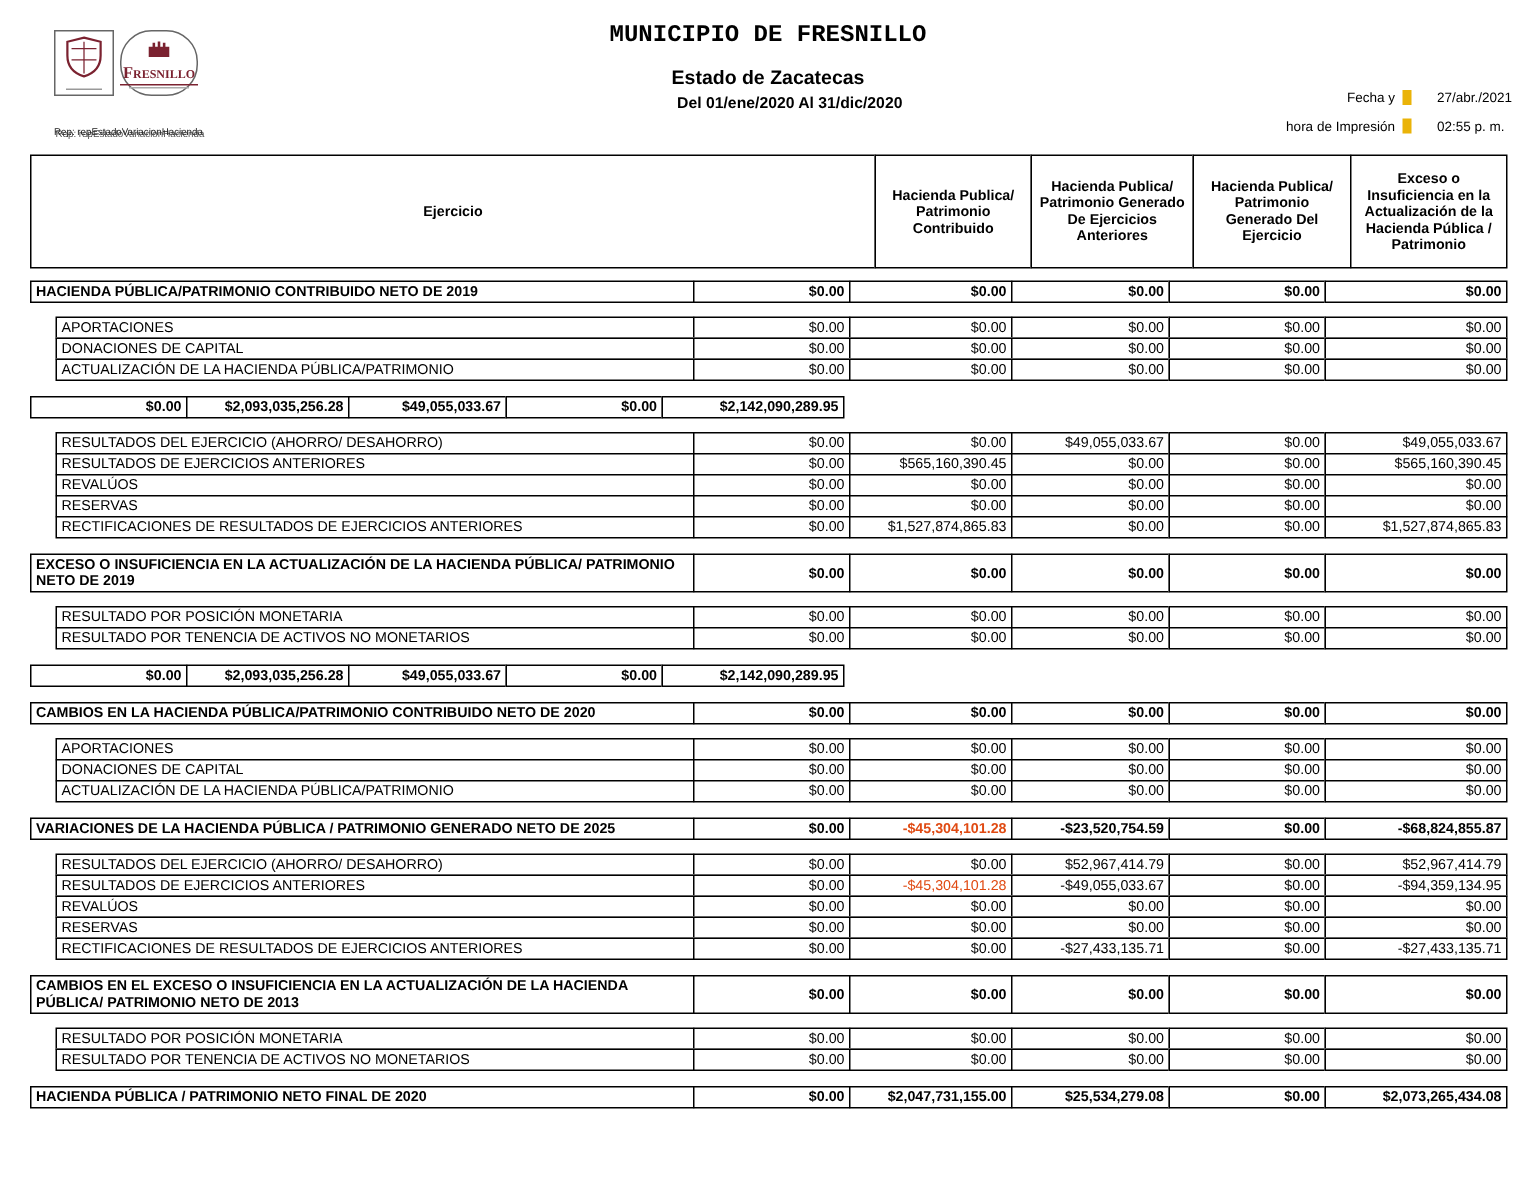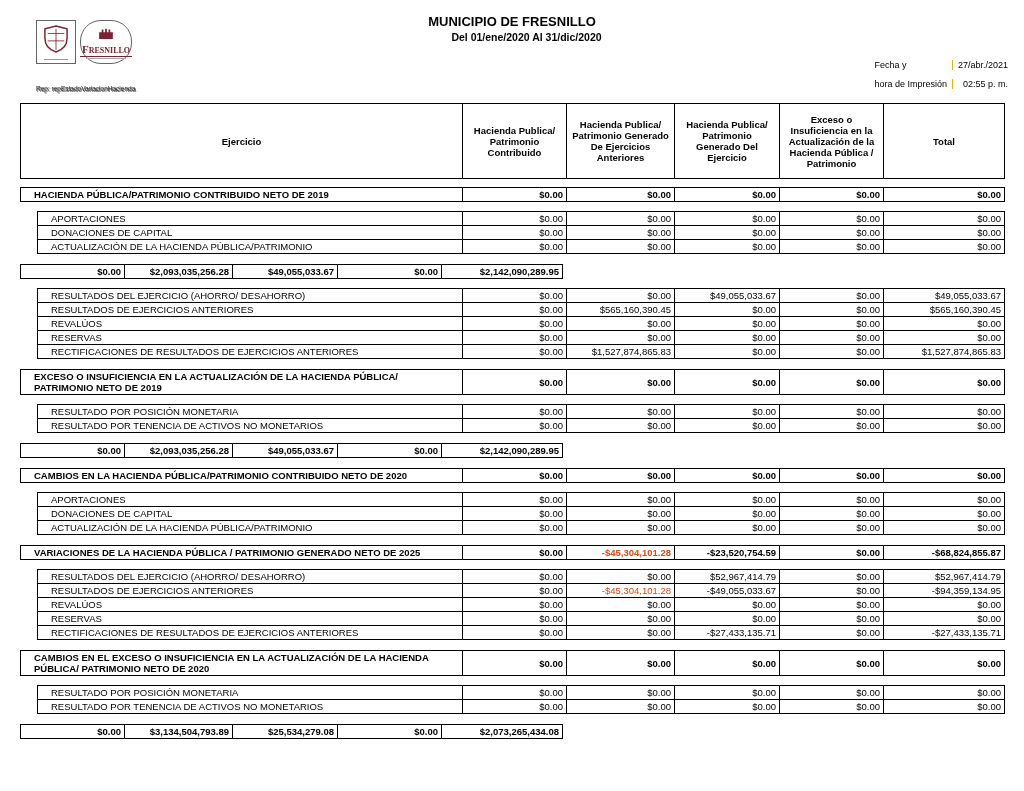--- a/index.html
+++ b/index.html
@@ -11,28 +11,28 @@
   .logos { position:absolute; left:36px; top:20px; display:flex; gap:4px; }
   .logo-box { border:1px solid #666; height:44px; display:flex; flex-direction:column; align-items:center; justify-content:center; gap:1px; background:#fff; }
   .logo-box.box1 { width:40px; }
   .logo-box.box2 { width:52px;border-radius:21px; }
   .micro-line { width:24px; height:1px; background:#999; margin-top:1px; }
   .fresnillo-text { font-family:"Liberation Serif", serif; font-variant:small-caps; font-weight:bold; font-size:11px; color:var(--accent,#7b2230); line-height:1; }
   .logo-rule { width:52px; height:1px; background:var(--accent,#7b2230); }
   .micro-line2 { width:40px; height:1px; background:#aaa; }
 
   .title-block { position:absolute; left:0; right:0; top:14px; text-align:center; }
-  .t1 { font-size:13px; font-weight:bold; margin-bottom:2px; }
+  .t1 { font-size:16px; font-weight:bold; margin-bottom:12px;font-family:Liberation Mono, monospace; }
   .t2 { font-size:13px; font-weight:bold; margin-bottom:4px; }
   .t3 { font-size:12px; font-weight:bold; margin-bottom:3px; }
   .t4 { font-size:10.5px; font-weight:bold;margin-left:29px; }
 
   .print-info { position:absolute; right:16px; top:60px; font-size:9px; display:grid; grid-template-columns:auto auto; row-gap:9px; align-items:start; }
-  .pi-l { text-align:left; padding-right:5px; line-height:10px; }
-  .pi-v { border-left:1px solid #eab308; padding-left:5px; line-height:10px;text-align:right; }
+  .pi-l { text-align:right; padding-right:5px; line-height:10px; }
+  .pi-v { border-left:6px solid #eab308; padding-left:17px; line-height:10px; }
 
   .rep-lines { position:absolute; left:36px; top:86px; font-size:6.5px; color:#222; line-height:5px; }
   .rep-lines .rep2 { margin-top:-4px; margin-left:1px; opacity:.8; }
 
   
   .table-wrap { position:absolute; left:20px; top:103px; width:985px; font-size:9.5px; }
   .row, .thead { display:flex; align-items:stretch; }
   .cell { border:1px solid #000; display:flex; align-items:center; min-height:15px; line-height:11px; background:#fff; }
   .cell:not(:first-child) { margin-left:-1px; }
   .section .row + .row { margin-top:-1px; }
@@ -40,21 +40,21 @@
   .section { margin-bottom:10px; }
 
   .c0 { flex:1 1 auto; }
   .c1 { flex:0 0 105px; }
   .c2 { flex:0 0 109px; }
   .c3 { flex:0 0 106px; }
   .c4 { flex:0 0 105px; }
   .c5 { flex:0 0 122px; }
 
   .hcell { height:76px; justify-content:center; text-align:center; font-weight:bold; white-space:pre-line; padding:2px; align-items:center; }
-  .label { padding:1px 13px; }
+  .label { padding:1px 3px; }
   .val { justify-content:flex-end; text-align:right; padding:1px 3px; }
   .bold { font-weight:bold; }
   .indent { flex:0 0 18px; border:none; background:transparent; }
 </style>
 </head>
 <body>
 
 <div class="page">
 
   <div class="logos">
@@ -74,20 +74,21 @@
         </svg>
       </span>
       <div class="fresnillo-text">Fresnillo</div>
       <div class="logo-rule"></div>
       <div class="micro-line2"></div>
     </div>
   </div>
 
   <div class="title-block">
     <div class="t1">MUNICIPIO DE FRESNILLO</div>
+    <div class="t2">Estado de Zacatecas</div>
     <div class="t4">Del 01/ene/2020 Al 31/dic/2020</div>
   </div>
 
   <div class="print-info">
     <div class="pi-l">Fecha y</div>
     <div class="pi-v">27/abr./2021</div>
     <div class="pi-l">hora de Impresión</div>
     <div class="pi-v">02:55 p. m.</div>
   </div>
 
@@ -108,21 +109,20 @@
 Anteriores</div>
         <div class="cell hcell c3">Hacienda Publica/
 Patrimonio
 Generado Del
 Ejercicio</div>
         <div class="cell hcell c4">Exceso o
 Insuficiencia en la
 Actualización de la
 Hacienda Pública /
 Patrimonio</div>
-        <div class="cell hcell c5">Total</div>
       </div>
     <div>
         <div class="section">
           <div class="row section">
             <div class="cell label c0 bold">HACIENDA PÚBLICA/PATRIMONIO CONTRIBUIDO NETO DE 2019</div>
             <div class="cell val c1 bold">$0.00</div>
             <div class="cell val c2 bold">$0.00</div>
             <div class="cell val c3 bold">$0.00</div>
             <div class="cell val c4 bold">$0.00</div>
             <div class="cell val c5 bold">$0.00</div>
@@ -333,21 +333,21 @@
             <div class="cell label c0">RECTIFICACIONES DE RESULTADOS DE EJERCICIOS ANTERIORES</div>
             <div class="cell val c1">$0.00</div>
             <div class="cell val c2">$0.00</div>
             <div class="cell val c3">-$27,433,135.71</div>
             <div class="cell val c4">$0.00</div>
             <div class="cell val c5">-$27,433,135.71</div>
           </div>
         </div>
         <div class="section">
           <div class="row section">
-            <div class="cell label c0 bold">CAMBIOS EN EL EXCESO O INSUFICIENCIA EN LA ACTUALIZACIÓN DE LA HACIENDA PÚBLICA/ PATRIMONIO NETO DE 2020</div>
+            <div class="cell label c0 bold">CAMBIOS EN EL EXCESO O INSUFICIENCIA EN LA ACTUALIZACIÓN DE LA HACIENDA PÚBLICA/ PATRIMONIO NETO DE 2013</div>
             <div class="cell val c1 bold">$0.00</div>
             <div class="cell val c2 bold">$0.00</div>
             <div class="cell val c3 bold">$0.00</div>
             <div class="cell val c4 bold">$0.00</div>
             <div class="cell val c5 bold">$0.00</div>
           </div>
           <div class="row detail">
             <div class="indent"></div>
             <div class="cell label c0">RESULTADO POR POSICIÓN MONETARIA</div>
             <div class="cell val c1">$0.00</div>
@@ -361,22 +361,23 @@
             <div class="cell label c0">RESULTADO POR TENENCIA DE ACTIVOS NO MONETARIOS</div>
             <div class="cell val c1">$0.00</div>
             <div class="cell val c2">$0.00</div>
             <div class="cell val c3">$0.00</div>
             <div class="cell val c4">$0.00</div>
             <div class="cell val c5">$0.00</div>
           </div>
         </div>
         <div class="section">
           <div class="row section">
-            <div class="cell val c1 bold">$0.00</div>
-            <div class="cell val c2 bold">$3,134,504,793.89</div>
+            <div class="cell label c0 bold">HACIENDA PÚBLICA / PATRIMONIO NETO FINAL DE 2020</div>
+            <div class="cell val c1 bold">$0.00</div>
+            <div class="cell val c2 bold">$2,047,731,155.00</div>
             <div class="cell val c3 bold">$25,534,279.08</div>
             <div class="cell val c4 bold">$0.00</div>
             <div class="cell val c5 bold">$2,073,265,434.08</div>
           </div>
         </div>
       </div>
   </div>
 
 </div>
 

